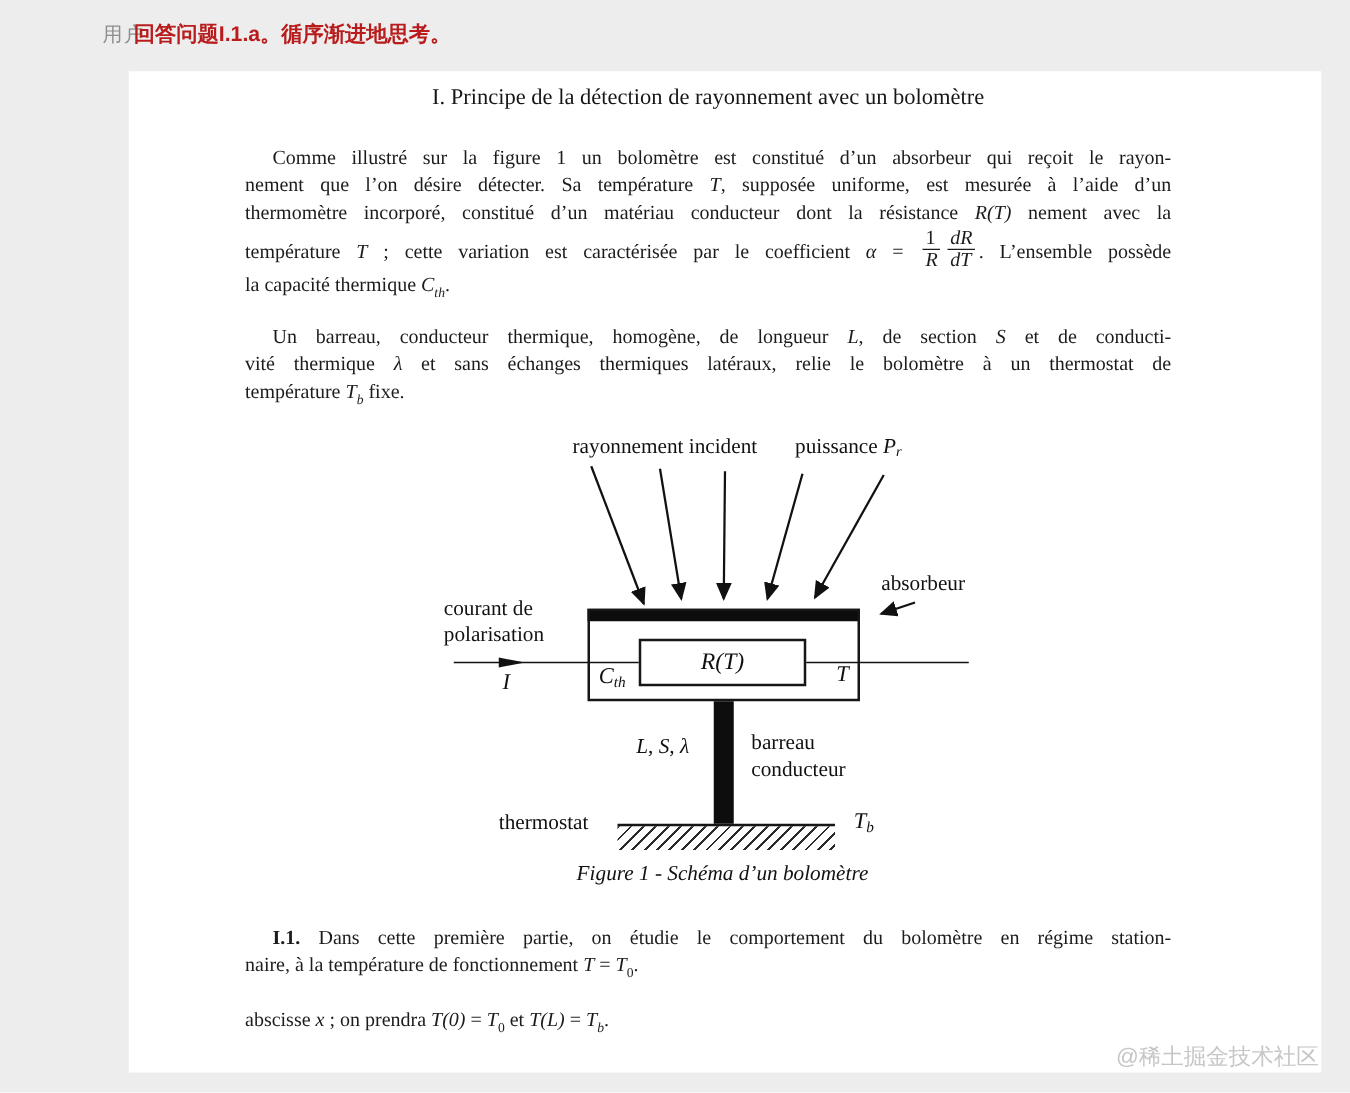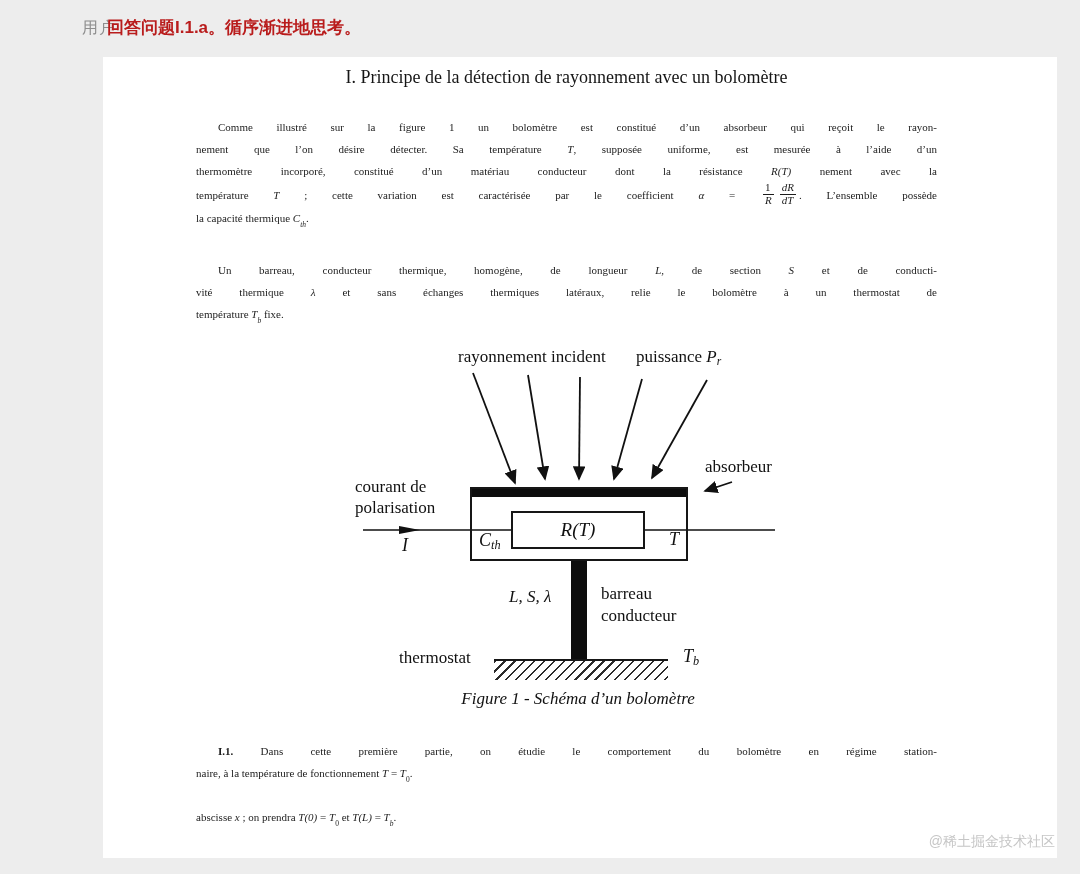--- a/index.html
+++ b/index.html
@@ -9,21 +9,21 @@
   
   .chat-role { position:absolute; left:35px; top:18px; font-size:16px; color:#8e8e8e; letter-spacing:1px;margin-left:47px; }
   .chat-msg  { position:absolute; left:107px; top:16px; font-size:17px; font-weight:bold; color:#b91c1c; }
 
   
   .card { position:absolute; left:103px; top:57px; width:954px; height:801px; background:#ffffff; }
   .doc { font-family:"Liberation Serif", serif; color:#1c1c1c; }
   .doc-title { position:absolute; left:93px; top:10px; width:741px; text-align:center;
                font-family:"Liberation Serif", serif; font-weight:normal; font-size:18px; color:#161616; }
   .para { position:absolute; left:93px; width:741px; font-family:"Liberation Serif", serif;
-          font-size:11px; color:#1c1c1c; }
+          font-size:16px; color:#1c1c1c; }
   .line { line-height:22px; }
   .line.just { text-align:justify; text-align-last:justify; }
   .line.ind  { text-indent:22px; }
   .it { font-style:italic; }
   .bd { font-weight:bold; }
   .sb { font-size:68%; vertical-align:-22%; }
   .frac { display:inline-block; vertical-align:-38%; text-align:center; margin:0 3px; line-height:1.08; }
   .frac .num { display:block; border-bottom:1px solid #1c1c1c; padding:0 2px; }
   .frac .den { display:block; padding:0 2px; }
 
@@ -36,21 +36,21 @@
   .outer-box { position:absolute; left:117px; top:142px; width:218px; height:74px; border:2px solid #161616; }
   .inner-box { position:absolute; left:158px; top:166px; width:134px; height:38px; background:#fff;
                border:2px solid #161616; display:flex; align-items:center; justify-content:center;
                font-size:19px; font-style:italic; }
   .vert-bar { position:absolute; left:218px; top:216px; width:16px; height:98px; background:#0d0d0d; }
   .hatch { position:absolute; left:141px; top:314px; width:174px; height:21px; border-top:2px solid #161616;
            background:repeating-linear-gradient(135deg, #2a2a2a 0 1.6px, transparent 1.6px 7px); }
   .caption { position:absolute; left:0; top:344px; width:100%; text-align:center;
              font-style:italic; font-size:17px; }
 
-  .watermark { position:absolute; right:2px; top:776px; font-size:14px; color:#c6c6c6;
+  .watermark { position:absolute; right:2px; top:776px; font-size:18px; color:#c6c6c6;
                font-family:"Liberation Sans", sans-serif; }
 </style>
 </head>
 <body>
 
 <div class="page">
 
   <span class="chat-role">用户</span>
   <span class="chat-msg">回答问题I.1.a。循序渐进地思考。</span>
 

